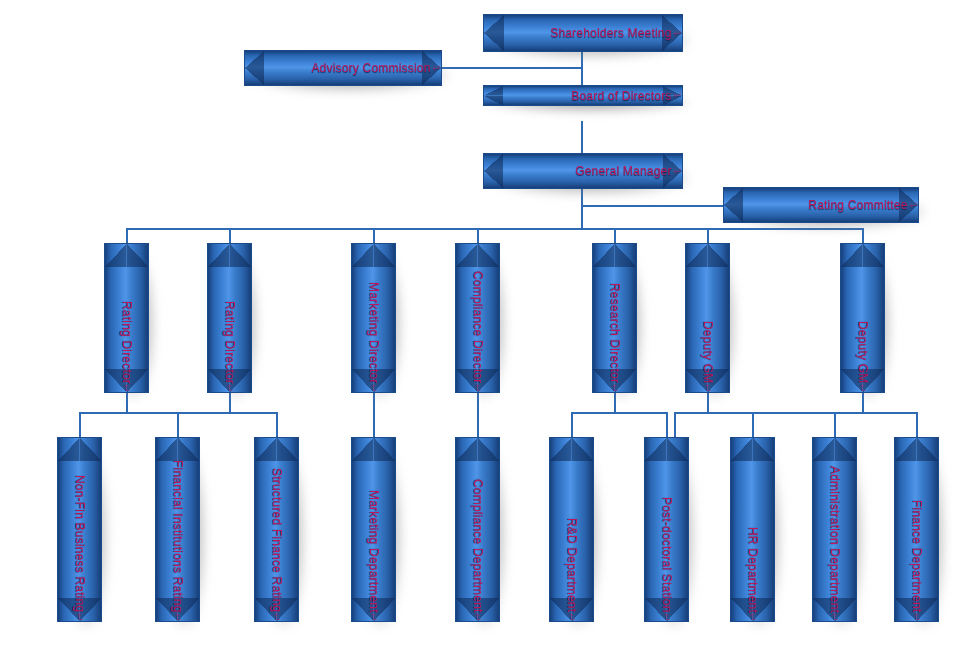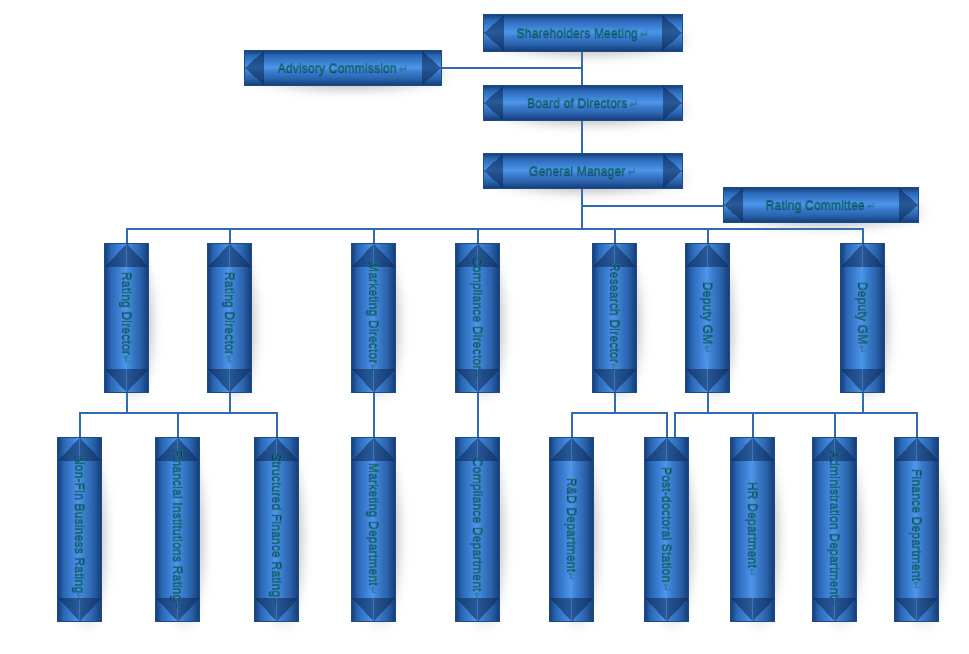--- a/index.html
+++ b/index.html
@@ -47,22 +47,22 @@
   }
   .node .body:after{right:0;
     background:
       linear-gradient(to bottom left, rgba(10,35,75,.0) 49.4%, rgba(12,40,85,.55) 50%) ,
       linear-gradient(to top left,    rgba(10,35,75,.0) 49.4%, rgba(12,40,85,.55) 50%);
     background-size:100% 50%,100% 50%;
     background-position:0 0,0 100%;background-repeat:no-repeat;
   }
   .node .label{
     position:absolute;inset:0;z-index:4;
-    display:flex;align-items:center;justify-content:center;
-    color:#0f766e;font-size:12px;letter-spacing:.2px;white-space:nowrap;
+    display:flex;align-items:center;justify-content:flex-end;
+    color:#be185d;font-size:12px;letter-spacing:.2px;white-space:nowrap;
     text-shadow:0 1px 1px rgba(0,20,60,.75);
   }
   .node .label .cr{opacity:.45;font-size:11px;margin-left:2px;}
 
   
   .node.vert .body:before,.node.vert .body:after{
     left:0;right:0;width:auto;height:var(--chm,14px);top:auto;bottom:auto;
   }
   .node.vert .body{
     background:linear-gradient(to right,
@@ -139,21 +139,21 @@
         </div>
       </div>
       <div class="node" style="left: 244px; top: 50px; width: 198px; height: 36px; --chm: 19px;">
         <div class="shadow"></div>
         <div class="body"></div>
         <div class="label">
           <span>Advisory Commission</span>
           <span class="cr">↵</span>
         </div>
       </div>
-      <div class="node" style="left: 483px; top: 85px; width: 200px; height: 36px; --chm: 19px;">
+      <div class="node" style="left: 483px; top: 85px; width: 200px; height: 21px; --chm: 19px;">
         <div class="shadow"></div>
         <div class="body"></div>
         <div class="label">
           <span>Board of Directors</span>
           <span class="cr">↵</span>
         </div>
       </div>
       <div class="node" style="left: 483px; top: 153px; width: 200px; height: 36px; padding-left: 28px; --chm: 19px;">
         <div class="shadow"></div>
         <div class="body"></div>

